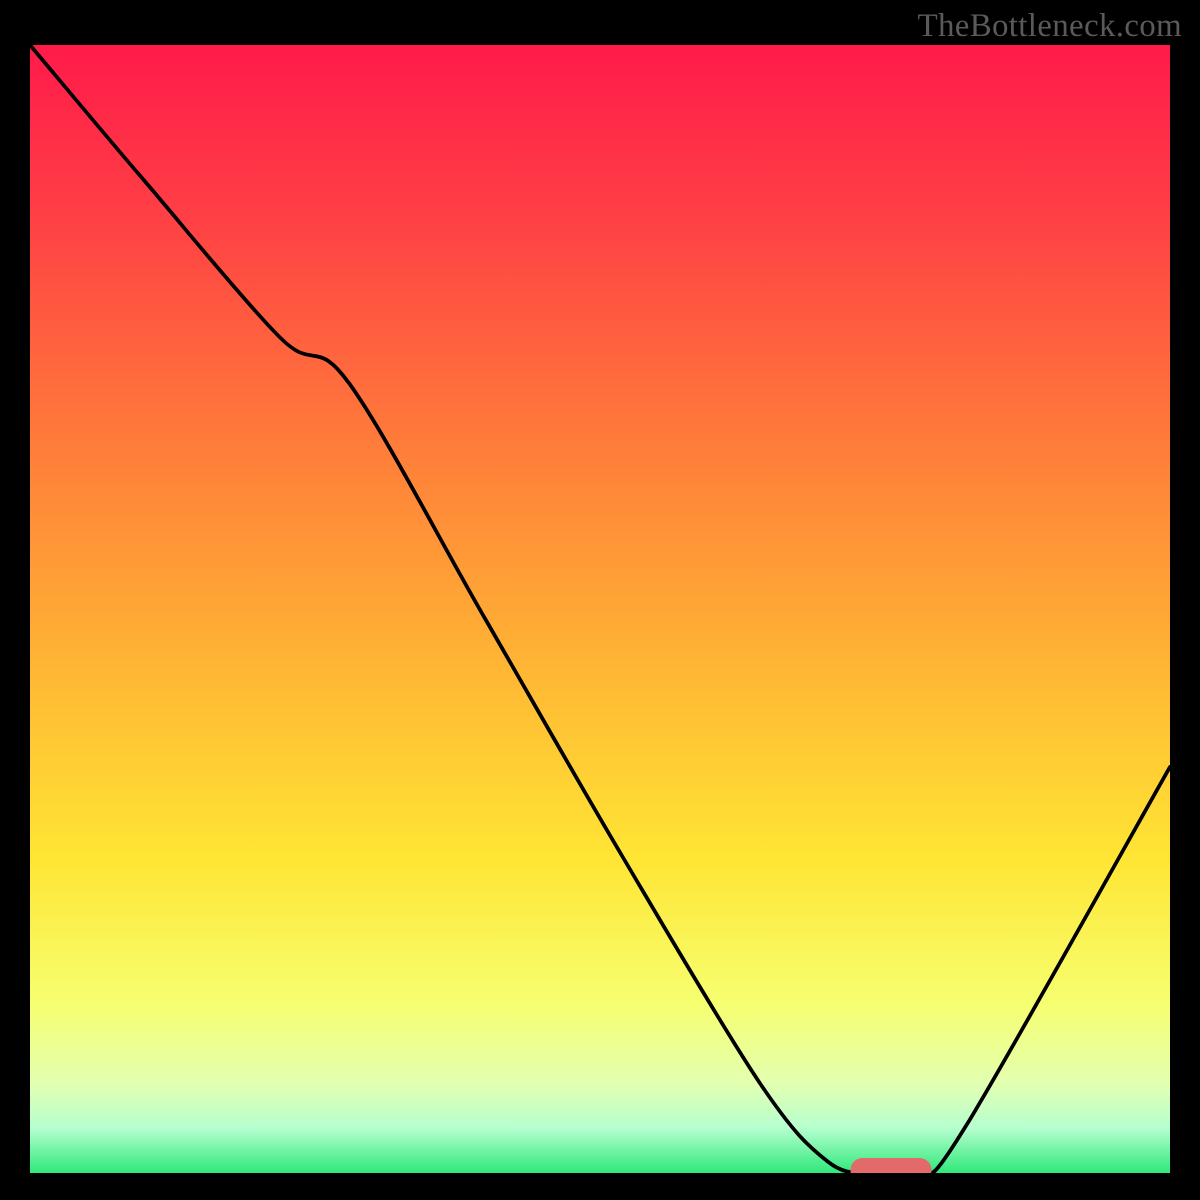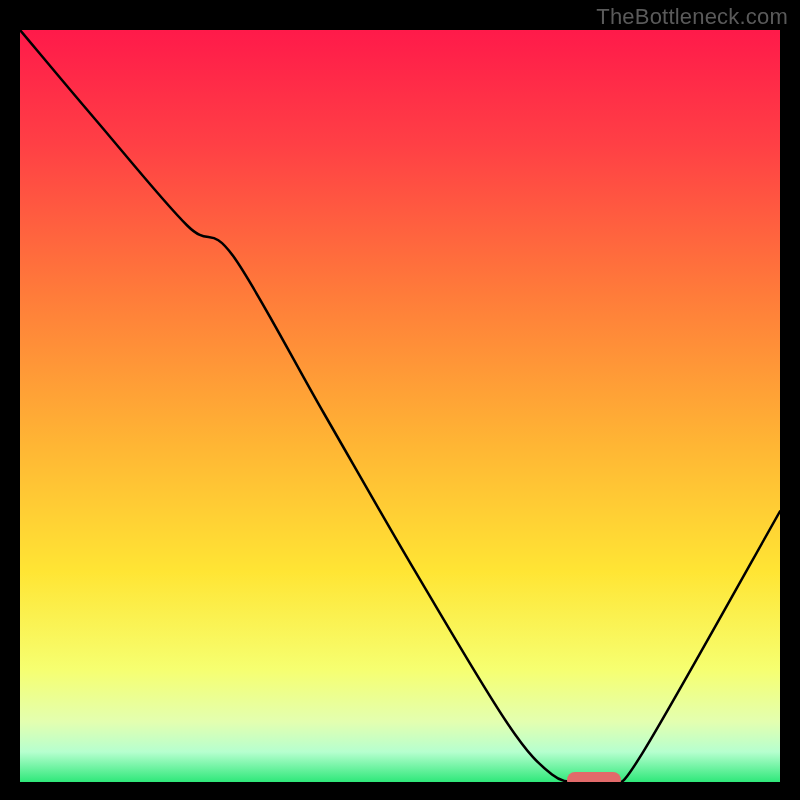--- a/index.html
+++ b/index.html
@@ -13,21 +13,21 @@
   .frame {
     position: relative;
     width: 800px;
     height: 800px;
     background: #000;
   }
   .watermark {
     position: absolute;
     top: 4px;
     right: 12px;
-    font-family: Liberation Sans, sans-serif;
+    font-family: Liberation Serif, serif;
     font-size: 22px;
     font-weight: 400;
     color: #5a5a5a;
     letter-spacing: 0.2px;
     z-index: 3;
     margin-left: 35px;
   }
   .plot-area {
     position: absolute;
     left: 20px;

